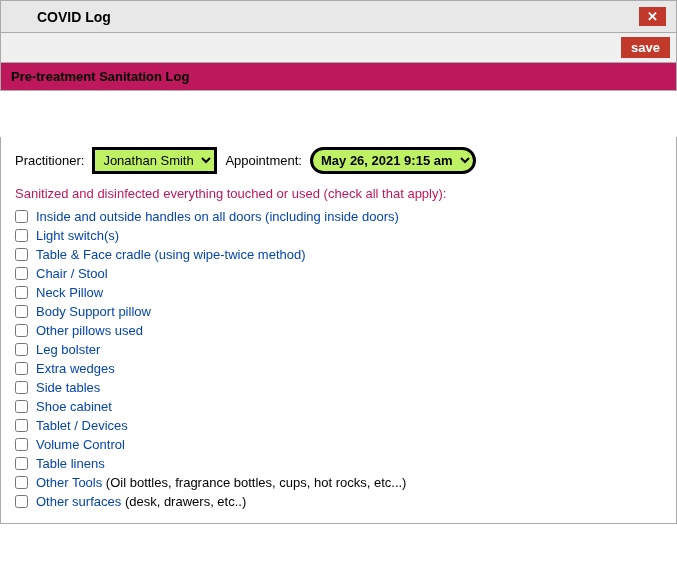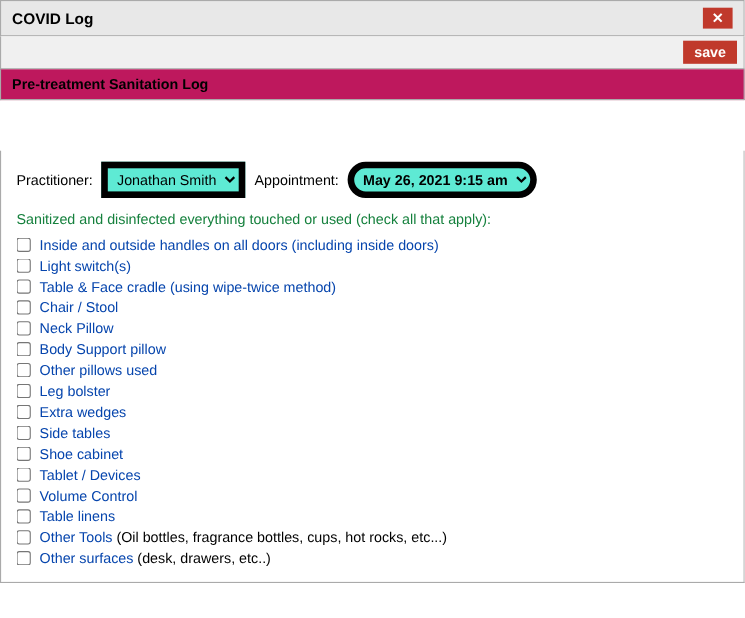--- a/index.html
+++ b/index.html
@@ -14,20 +14,21 @@
       background: #e8e8e8;
       border: 1px solid #aaa;
       padding: 6px 10px;
       display: flex;
       justify-content: space-between;
       align-items: center;
     }
     .title-bar-title {
       font-weight: bold;
       font-size: 14px;
+      margin-left: 26px;
     }
     .title-bar-close {
       background: #c0392b;
       color: white;
       border: none;
       padding: 2px 8px;
       font-size: 13px;
       cursor: pointer;
       font-weight: bold;
     }
@@ -68,36 +69,36 @@
       gap: 8px;
       margin-bottom: 12px;
       flex-wrap: wrap;
     }
     .practitioner-row label {
       font-size: 13px;
     }
     .practitioner-row select {
       font-size: 13px;
       padding: 2px 4px;
-      border: 6px solid #000000;
-      background: #5eead4;
+      border: 3px solid #000000;
+      background: #bef264;
     }
     .appointment-select {
       font-size: 13px;
       padding: 2px 4px;
       border: 2px solid #c0392b;
       background: white;
       border-radius: 50px;
       color: #000;
       font-weight: bold;
     }
     .sanitize-desc {
       font-size: 13px;
       margin-bottom: 8px;
-      color: #15803d;
+      color: #be185d;
     }
     .checklist {
       list-style: none;
       padding: 0;
     }
     .checklist li {
       display: flex;
       align-items: flex-start;
       gap: 8px;
       margin-bottom: 4px;

